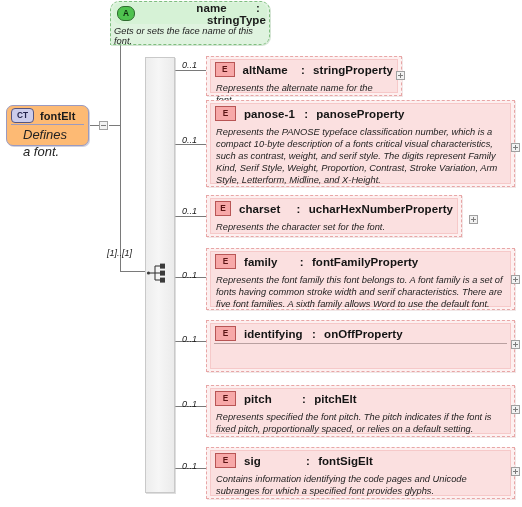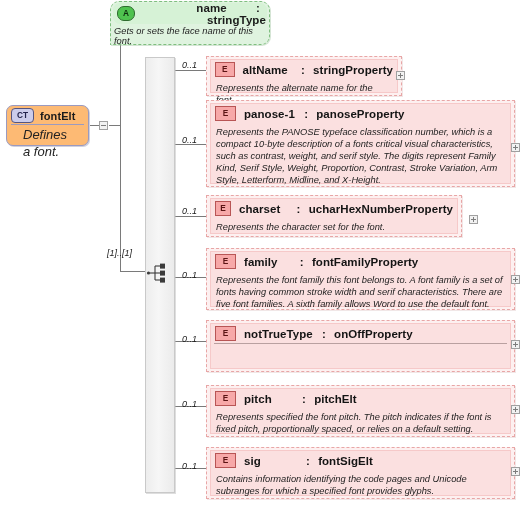--- a/index.html
+++ b/index.html
@@ -390,21 +390,21 @@
   </div>
   <div class="occ" style="left:182px; top:270px;">0..1</div>
   <div class="plus" style="left:511px; top:275px;"></div>
 
   <div class="el-box" style="left:206px; top:320px; width:309px; height:52px;">
     <div class="el-dash"></div>
     <div class="el-solid">
       <div class="el-head">
         <span class="el-badge">E</span>
         <span class="el-title">
-          <span class="el-name">notTrueType</span>
+          <span class="el-name">identifying</span>
           <span style="margin:0 5px 0 6px;">:</span>
           <span>onOffProperty</span>
         </span>
       </div>
       <div class="el-rule"></div>
     </div>
   </div>
   <div class="occ" style="left:182px; top:334px;">0..1</div>
   <div class="plus" style="left:511px; top:340px;"></div>
 

